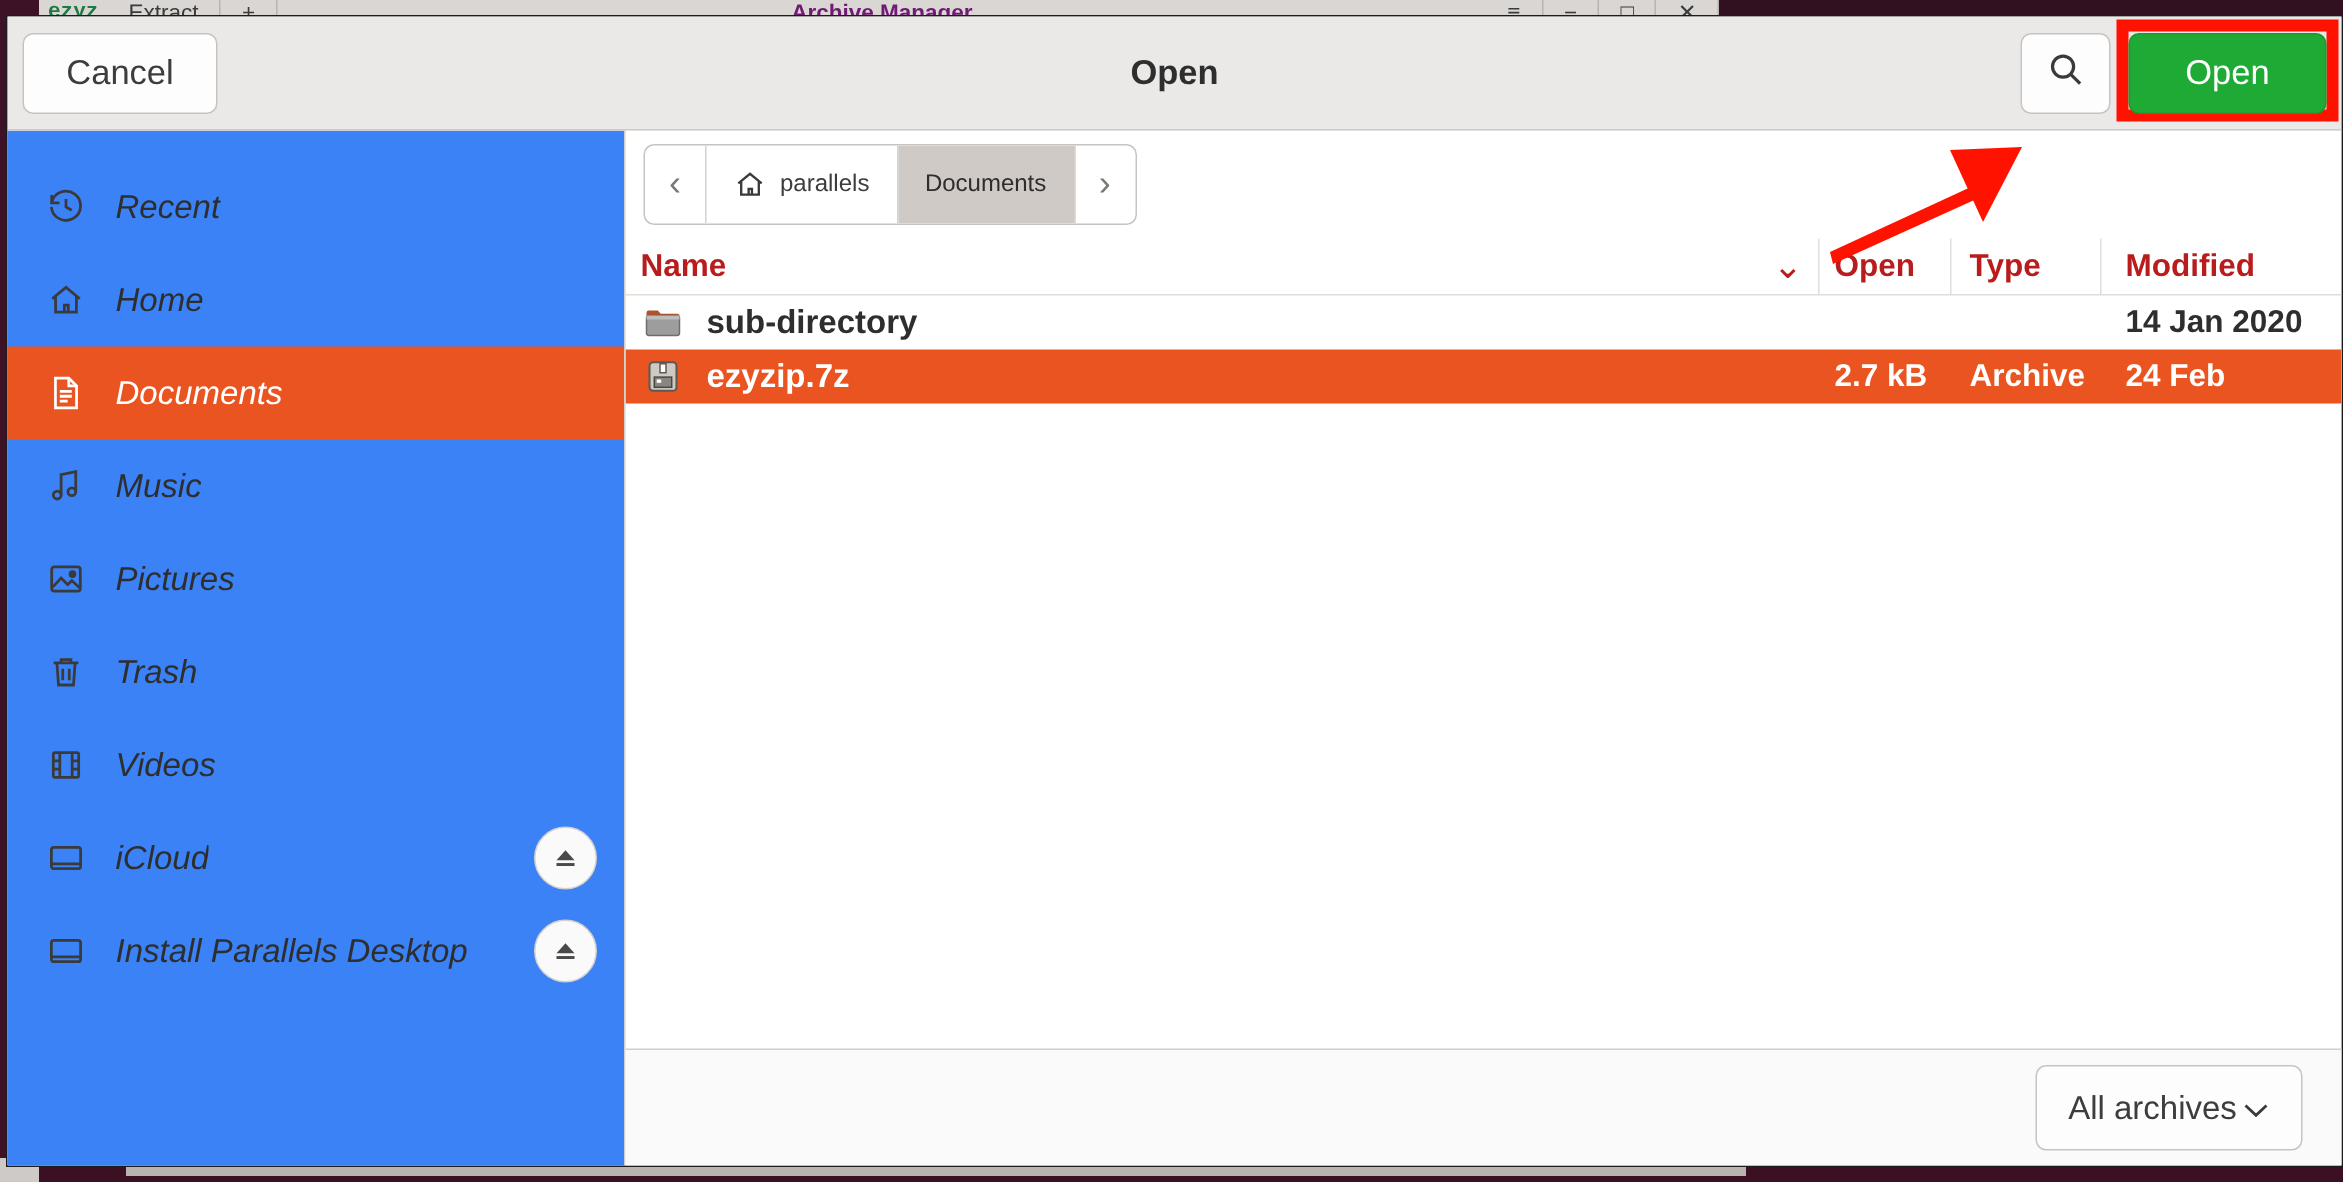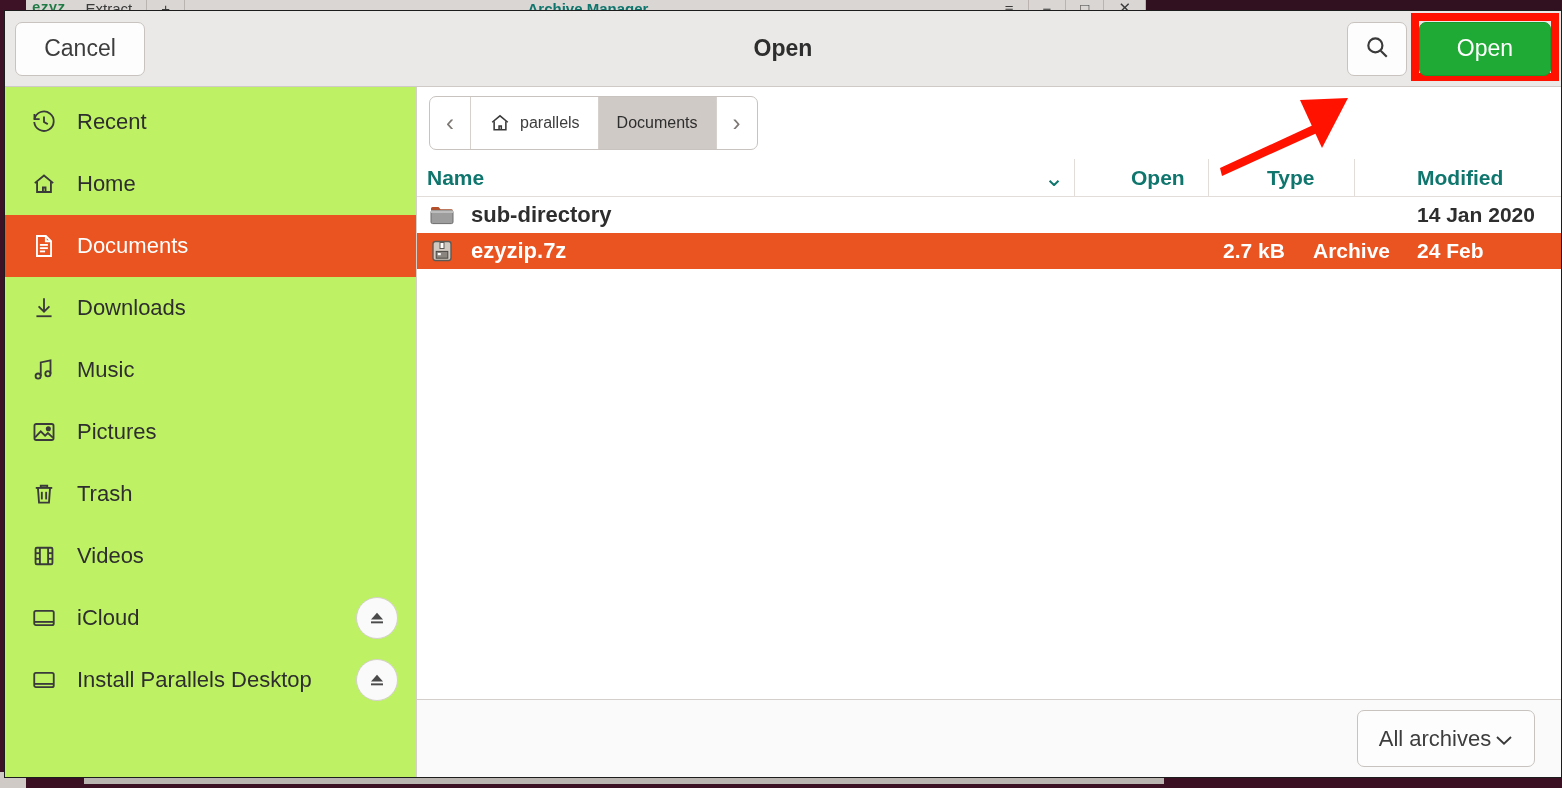--- a/index.html
+++ b/index.html
@@ -23,21 +23,21 @@
     display:flex;align-items:center;
     overflow:hidden;
   }
   #bg-app-window .bg-btn{
     height:16px;border-right:1px solid #b9b4b0;
     display:flex;align-items:center;justify-content:center;
     font-size:15px;color:#3b3b3b;padding:0 14px;
     white-space:nowrap;
   }
   #bg-app-window .bg-title{
-    flex:1;text-align:center;font-weight:bold;font-size:15px;color:#0f766e;
+    flex:1;text-align:center;font-weight:bold;font-size:15px;color:#701a75;
     white-space:nowrap;
   }
   .bg-logo{color:#1f7a44;font-weight:bold;font-size:14px;padding:0 6px;font-family:Liberation Mono, monospace;}
   #bg-right-strip{
     position:absolute;right:0;top:0;width:416px;height:14px;background:#31101f;
   }
   #bg-bottom-strip{
     position:absolute;left:0;bottom:0;width:100%;height:16px;background:#3a1022;
   }
   #bg-bottom-strip .seg1{position:absolute;left:0;top:0;width:26px;height:16px;background:#cfcac6;}
@@ -103,25 +103,26 @@
     box-sizing:border-box;
     z-index:2;pointer-events:none;
   }
 
   
   #body-split{flex:1;display:flex;min-height:0;}
 
   
   #sidebar{
     width:412px;flex:0 0 412px;
-    background:#bef264;
+    background:#3b82f6;
     border-right:1px solid #d4cfcb;
-    padding-top:4px;
+    padding-top:20px;
     box-sizing:border-box;
     overflow:hidden;
+    font-style:italic;
   }
   .side-item{
     height:62px;display:flex;align-items:center;
     padding-left:22px;padding-right:18px;
     font-size:22px;color:#2e2e2e;
     cursor:pointer;
     box-sizing:border-box;
   }
   .side-item.selected{background:#e95420;color:#ffffff;}
   .side-icon{
@@ -158,23 +159,22 @@
   .crumb:last-child{border-right:none;}
   .crumb.nav{padding:0 16px;color:#7d7873;font-size:24px;}
   .crumb.active{background:#cfcac6;color:#2e2e2e;}
   .home-ico{margin-right:9px;display:flex;align-items:center;}
 
   
   #col-head{
     height:38px;flex:0 0 38px;
     display:flex;align-items:center;
     border-bottom:1px solid #e2ddd9;
-    font-size:21px;color:#0f766e;font-weight:bold;
-    box-sizing:border-box;
-    gap:46px;
+    font-size:21px;color:#b91c1c;font-weight:bold;
+    box-sizing:border-box;
   }
   #col-head .ch{
     display:flex;align-items:center;height:100%;
     border-right:1px solid #e2ddd9;
     box-sizing:border-box;
   }
   #col-head .ch:last-child{border-right:none;}
   .c-name{flex:1;padding-left:10px;min-width:0;justify-content:space-between;padding-right:10px;}
   .c-size{width:88px;flex:0 0 88px;padding-left:10px;}
   .c-type{width:100px;flex:0 0 100px;padding-left:12px;}
@@ -290,30 +290,20 @@
             <path d="M5.5 2.8h8.2l4.8 4.8v13.6H5.5z"></path>
               <path d="M13.7 2.8v4.8h4.8"></path>
             <line x1="8.2" y1="11" x2="15.6" y2="11"></line>
               <line x1="8.2" y1="14" x2="15.6" y2="14"></line>
             <line x1="8.2" y1="17" x2="13" y2="17"></line>
           </svg>
         </span>
         <span class="side-label">Documents</span>
       </div>
 
-      <div class="side-item">
-        <span class="side-icon">
-          <svg width="26" height="26" viewBox="0 0 24 24" fill="none" stroke="#3a3a3a" stroke-width="1.7">
-            <line x1="12" y1="3" x2="12" y2="15"></line>
-              <polyline points="7,10.5 12,15.4 17,10.5"></polyline>
-            <line x1="5" y1="19.6" x2="19" y2="19.6"></line>
-          </svg>
-        </span>
-        <span class="side-label">Downloads</span>
-      </div>
 
       <div class="side-item">
         <span class="side-icon">
           <svg width="26" height="26" viewBox="0 0 24 24" fill="none" stroke="#3a3a3a" stroke-width="1.7">
             <path d="M9 17.5V5l9-1.8v12.3"></path>
               <circle cx="6.6" cy="17.6" r="2.4"></circle>
             <circle cx="15.6" cy="15.5" r="2.4"></circle>
           </svg>
         </span>
         <span class="side-label">Music</span>

